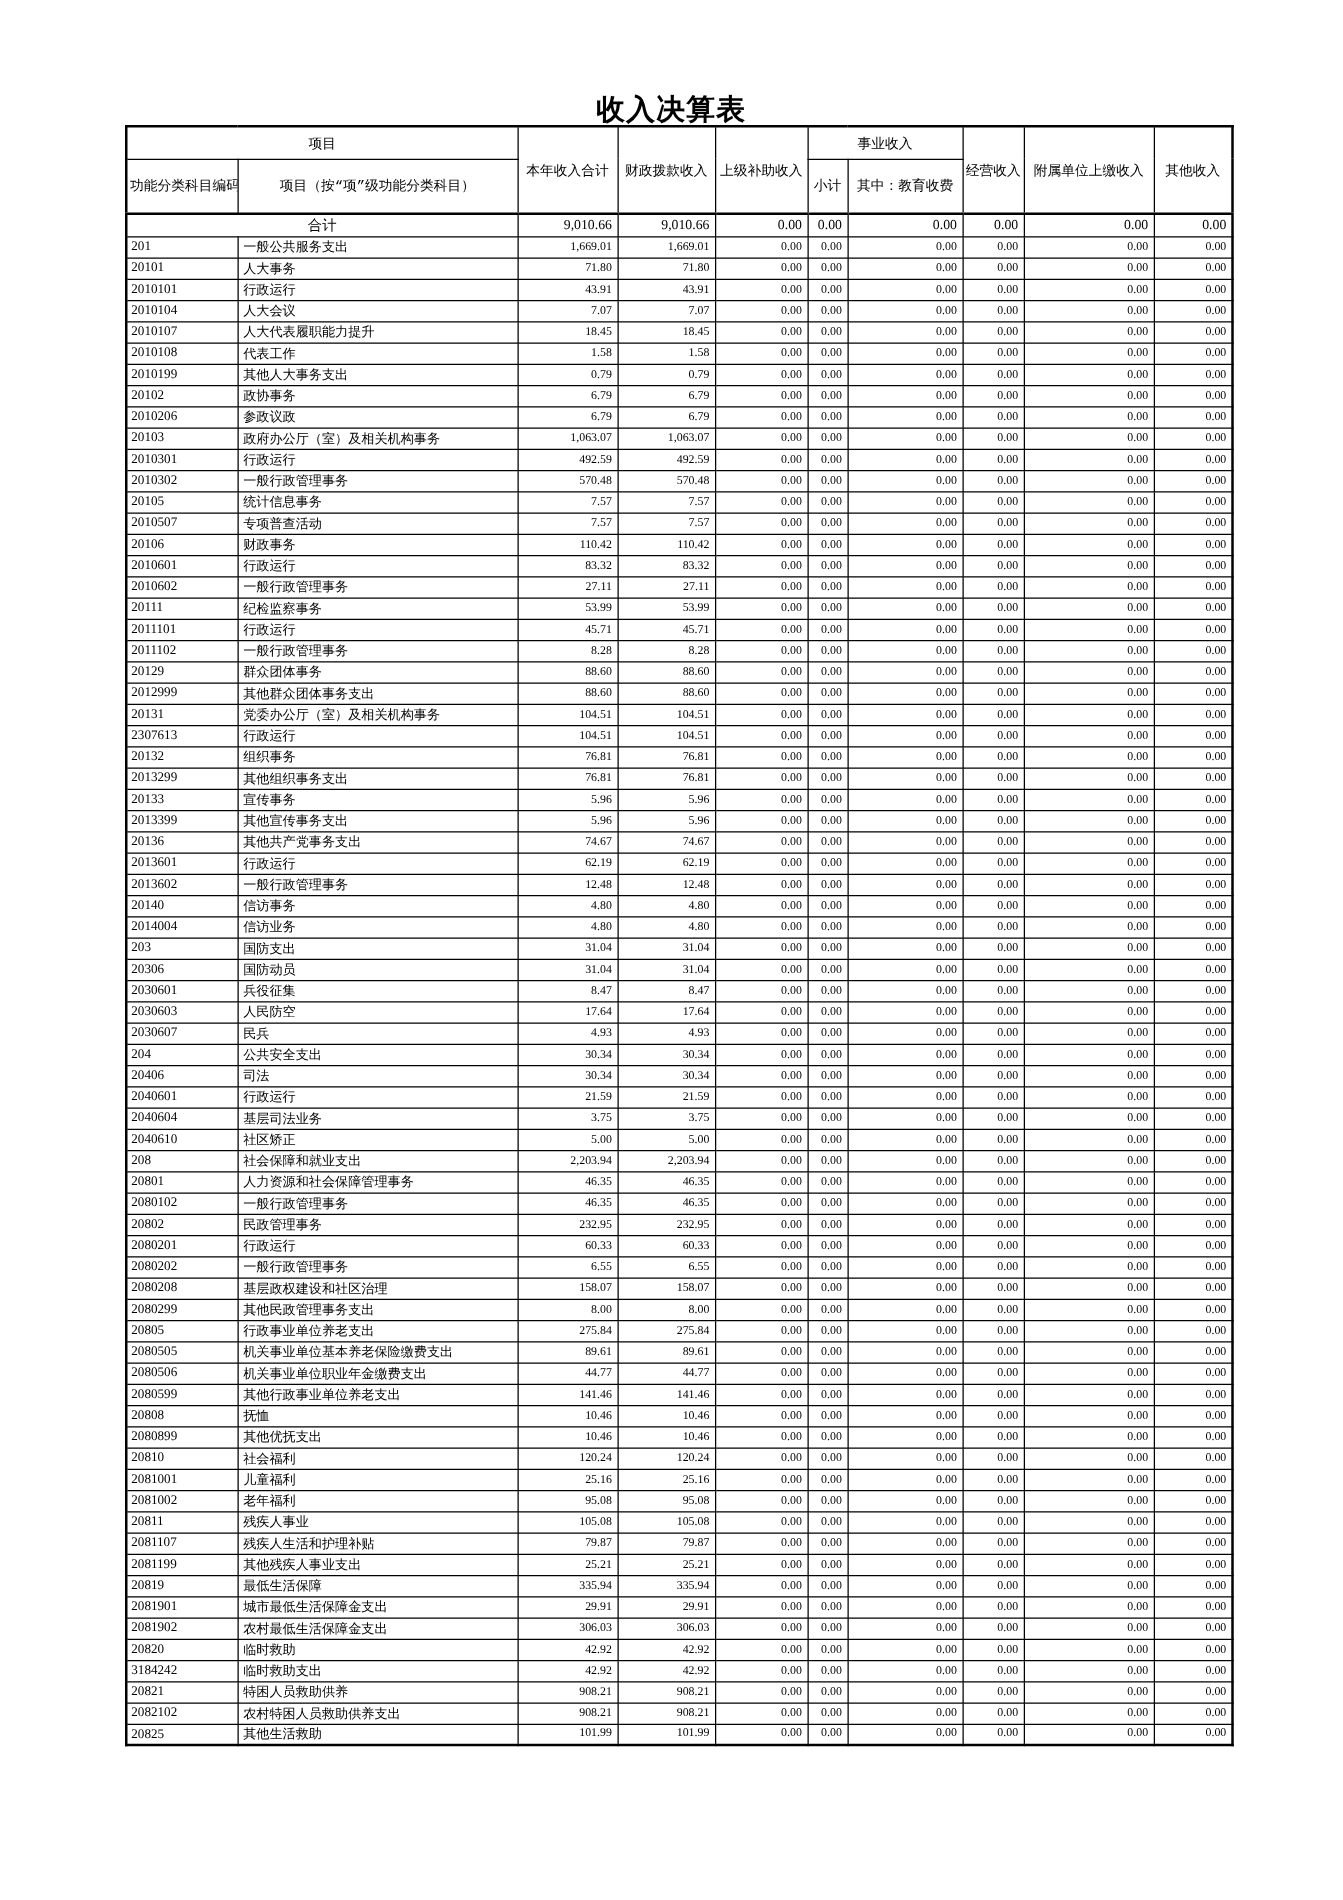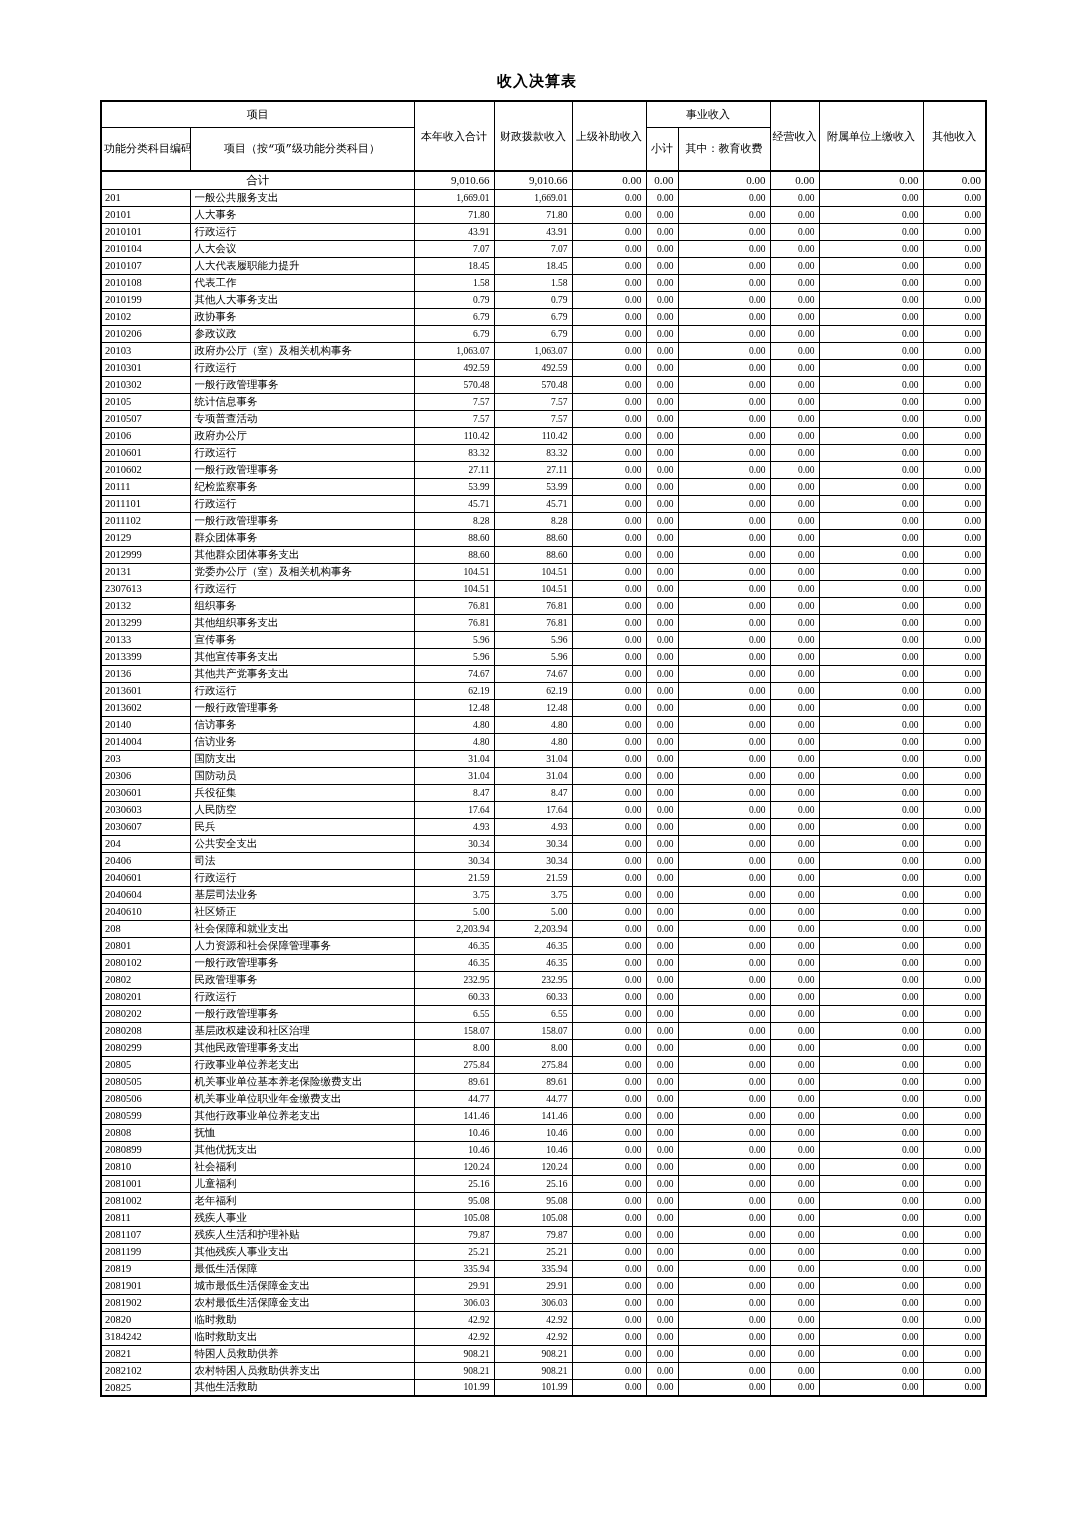--- a/index.html
+++ b/index.html
@@ -6,21 +6,21 @@
   html, body { background: #ffffff; }
   body {
     width: 1074px; height: 1520px;
     position: relative;
     font-family: "Liberation Serif", "DejaVu Serif", serif;
     color: #000;
   }
   .page { position: relative; width: 1074px; height: 1520px; background: #fff; }
   .title {
     position: absolute; top: 72px; left: 0; width: 100%;
-    text-align: center; font-size: 15px; font-weight: bold; letter-spacing: 1px;
+    text-align: center; font-size: 23px; font-weight: bold; letter-spacing: 1px;
   }
   .sheet { position: absolute; left: 100px; top: 100px; width: 885px; }
   .code-line { text-align: right; font-size: 12px; height: 17px; line-height: 17px; }
   .unit-line {
     display: flex; justify-content: space-between; align-items: flex-end;
     font-size: 12px; height: 19px; line-height: 19px;
   }
   table.report {
     border-collapse: collapse; table-layout: fixed;
     width: 885px; border: 2px solid #000;
@@ -255,21 +255,21 @@
             <td class="num-cell">7.57</td>
             <td class="num-cell">0.00</td>
             <td class="num-cell">0.00</td>
             <td class="num-cell">0.00</td>
             <td class="num-cell">0.00</td>
             <td class="num-cell">0.00</td>
             <td class="num-cell">0.00</td>
           </tr>
           <tr>
             <td class="code-cell">20106</td>
-            <td class="name-cell">政府办公厅</td>
+            <td class="name-cell">财政事务</td>
             <td class="num-cell">110.42</td>
             <td class="num-cell">110.42</td>
             <td class="num-cell">0.00</td>
             <td class="num-cell">0.00</td>
             <td class="num-cell">0.00</td>
             <td class="num-cell">0.00</td>
             <td class="num-cell">0.00</td>
             <td class="num-cell">0.00</td>
           </tr>
           <tr>

